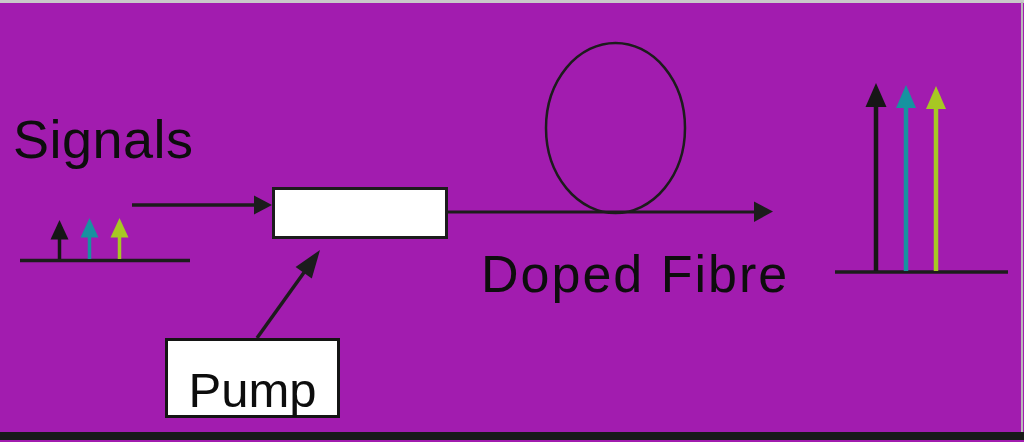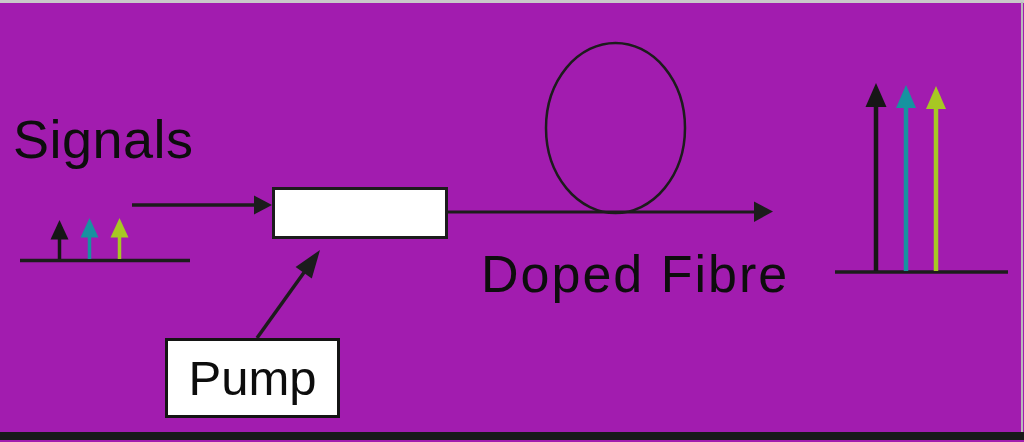--- a/index.html
+++ b/index.html
@@ -23,21 +23,21 @@
     white-space:nowrap;
   }
   .signals-label{left:13px;top:112px;font-size:54px;letter-spacing:0.5px;}
   .doped-fibre-label{left:481px;top:240px;font-size:52px;letter-spacing:2px;margin-top:8px;}
   .pump-box{
     position:absolute;
     left:165px;top:338px;width:175px;height:80px;
     border:3px solid #141414;
     box-sizing:border-box;
     background:#ffffff;
-    display:flex;align-items:center;justify-content:center;
+    display:flex;align-items:flex-end;justify-content:center;
   }
   .pump-box span{font-size:49px;color:#0d0d0d;line-height:1;}
 </style>
 </head>
 <body>
 
 <div class="canvas">
 
   <div class="frame-top" style="background: rgb(201, 201, 201);"></div>
   <div class="frame-right" style="background: rgb(185, 185, 185);"></div>

